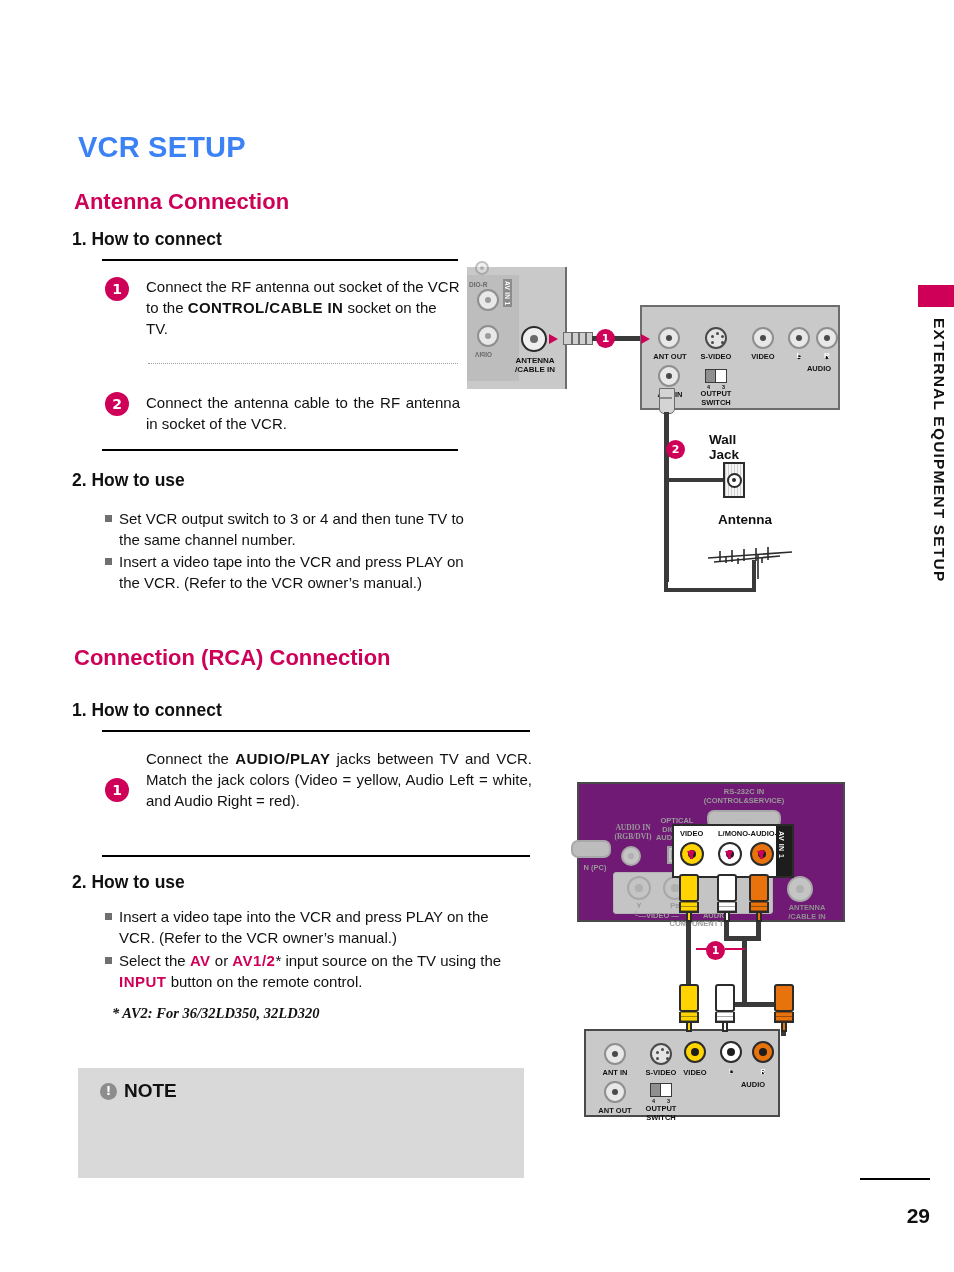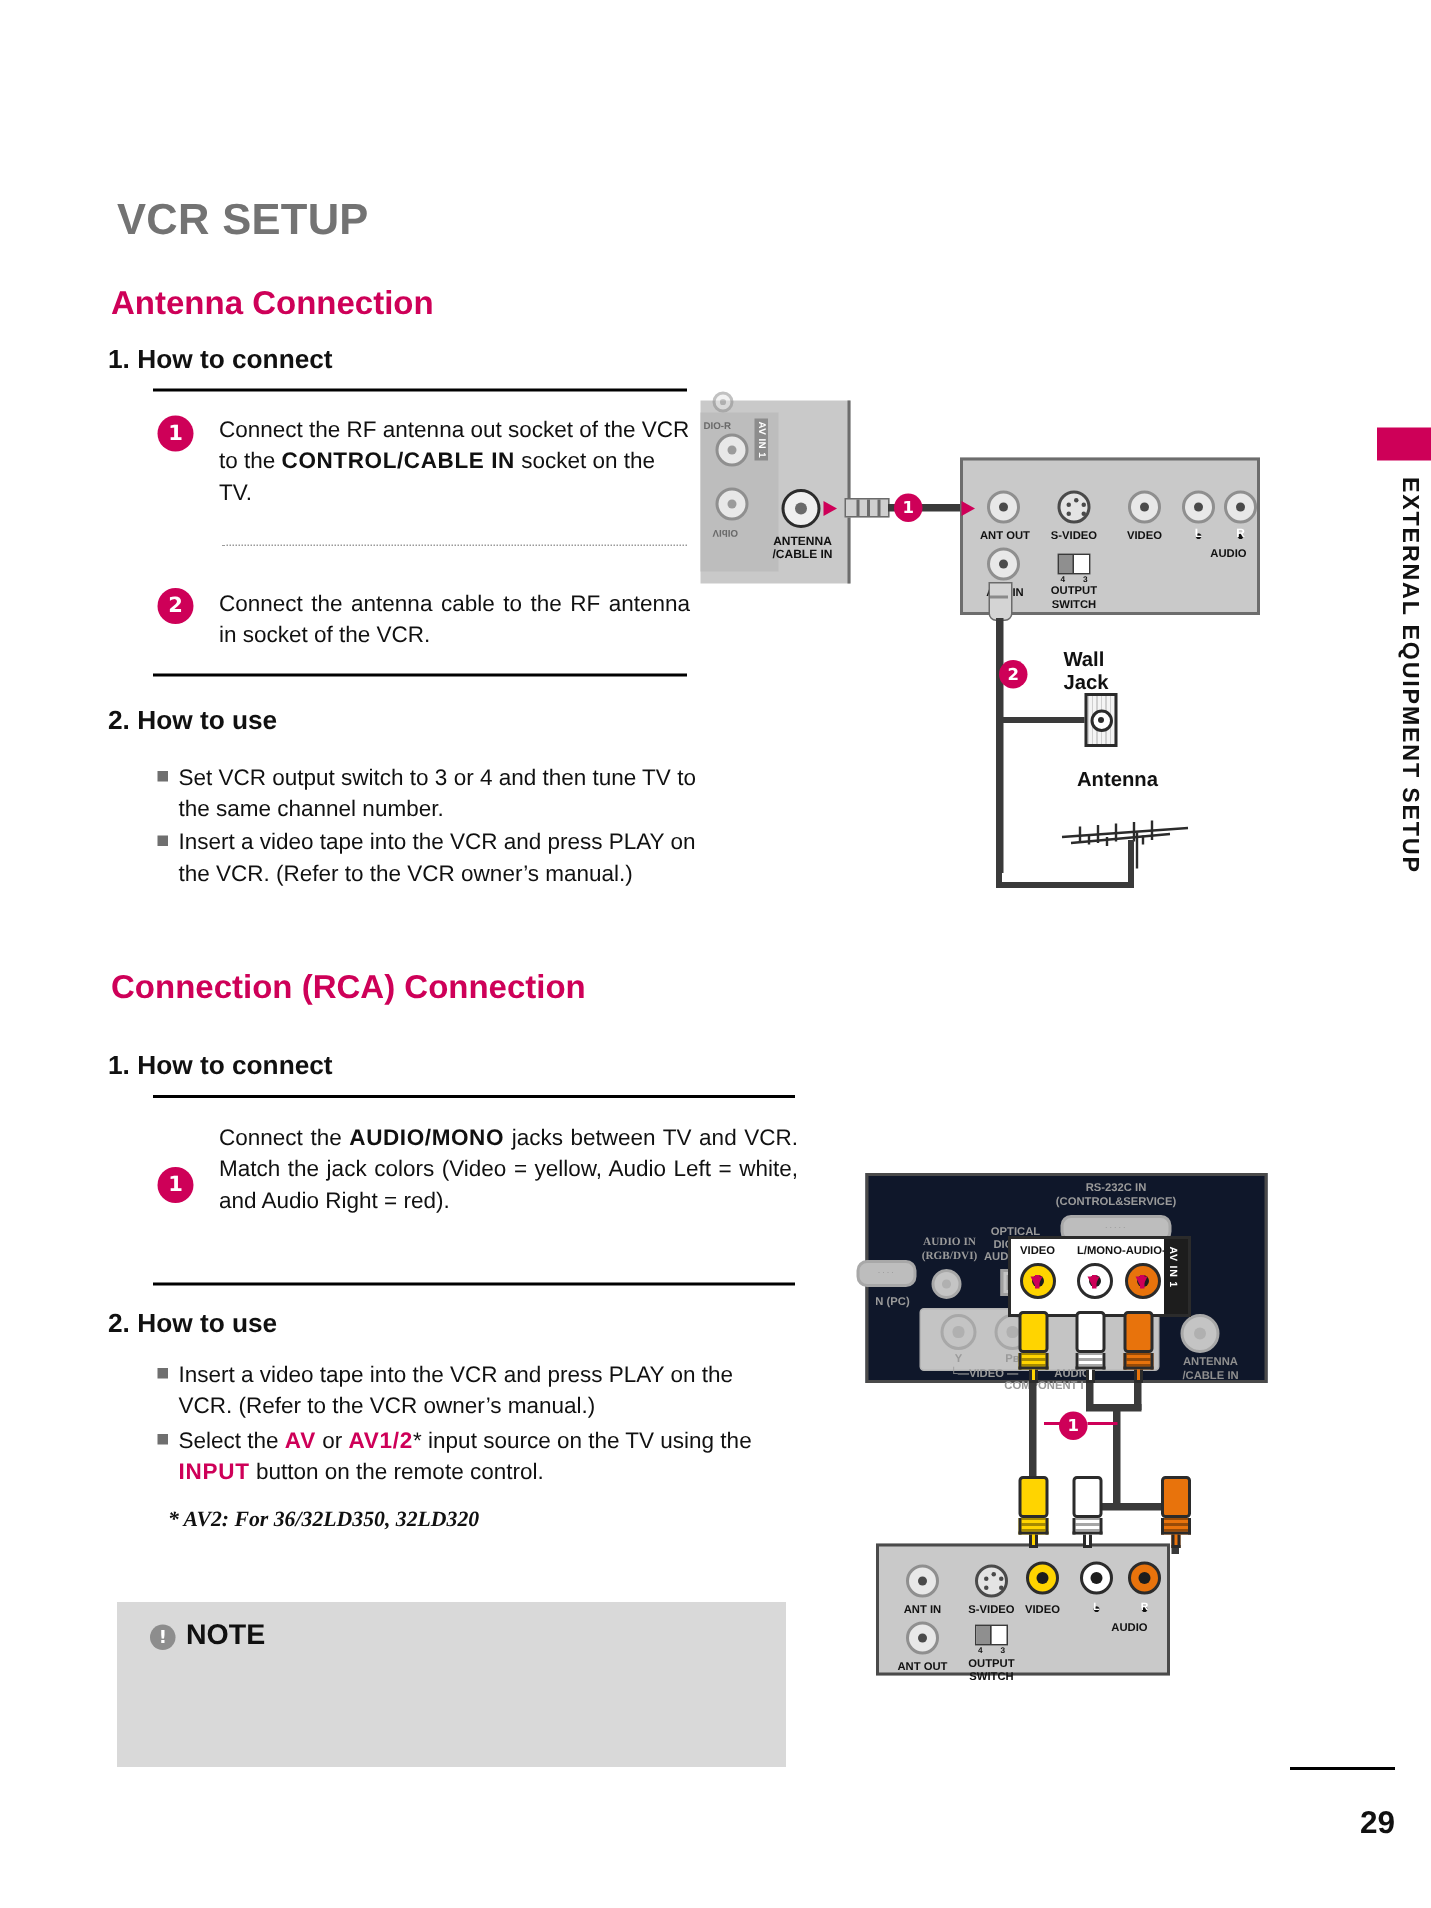--- a/index.html
+++ b/index.html
@@ -6,21 +6,21 @@
   body{
     width:954px;height:1272px;background:#ffffff;
     font-family:"Liberation Sans",sans-serif;
     color:#111;position:relative;overflow:hidden;
   }
   .page{position:absolute;inset:0;}
 
   
   .h1{
     position:absolute;left:78px;top:131px;
-    font-size:29px;font-weight:700;color:#737373;letter-spacing:.2px;
+    font-size:29px;font-weight:700;color:#3b82f6;letter-spacing:.2px;
   }
   .h2{
     position:absolute;left:74px;
     font-size:22px;font-weight:700;color:#CE0058;
   }
   .h2.a{top:189px;}
   .h2.b{top:645px;}
   .h3{
     position:absolute;left:72px;
     font-size:17.5px;font-weight:700;color:#111;
@@ -162,21 +162,21 @@
     display:flex;align-items:center;justify-content:center;
     background-image:repeating-linear-gradient(90deg,#cfcfcf 0 1px,#f4f4f4 1px 3px);
   }
   .walljack .c{width:11px;height:11px;border-radius:50%;border:2px solid #2b2b2b;background:#fff;display:flex;align-items:center;justify-content:center;}
   .walljack .c::after{content:"";width:4px;height:4px;border-radius:50%;background:#2b2b2b;}
   .cap{position:absolute;font-size:13.5px;font-weight:700;color:#111;}
 
   
   .tv-back{
     position:absolute;left:577px;top:782px;width:268px;height:140px;
-    background:#0f172a;border:2px solid #4a4a4a;box-sizing:border-box;
+    background:#701a75;border:2px solid #4a4a4a;box-sizing:border-box;
   }
   .grey-lbl{position:absolute;font-size:7.5px;font-weight:700;color:#9a9a9a;text-align:center;line-height:8.5px;}
   .dsub{
     position:absolute;border-radius:7px;background:#bdbdbd;border:2px solid #a8a8a8;box-sizing:border-box;
     display:flex;align-items:center;justify-content:center;
   }
   .dsub .pins{font-size:6px;color:#9a9a9a;letter-spacing:1px;}
   .optical{position:absolute;width:18px;height:18px;background:#c4c4c4;border:2px solid #a0a0a0;box-sizing:border-box;display:flex;align-items:center;justify-content:center;}
   .optical::after{content:"";width:8px;height:8px;background:#d6d6d6;border:1.5px solid #a0a0a0;}
   .gjack{position:absolute;border-radius:50%;background:#c4c4c4;border:2.5px solid #a8a8a8;box-sizing:border-box;display:flex;align-items:center;justify-content:center;}
@@ -247,21 +247,21 @@
   <div class="bul" style="left:105px;top:551px;width:380px;">
     <span class="sq"></span><span class="txt" style="width:350px;">Insert a video tape into the VCR and press PLAY on the VCR. (Refer to the VCR owner’s manual.)</span>
   </div>
 
   <div class="h2 b">Connection (RCA) Connection</div>
   <div class="h3 c2">1. How to connect</div>
   <div class="rule r3"></div>
 
   <div class="badge" style="left:105px;top:778px;">1</div>
   <div class="steptext" style="left:146px;top:748px;width:386px;text-align:justify;">
-    <span>Connect the </span><b>AUDIO/MONO</b><span> jacks between TV and VCR. Match the jack colors (Video = yellow, Audio Left = white, and Audio Right = red).</span>
+    <span>Connect the </span><b>AUDIO/PLAY</b><span> jacks between TV and VCR. Match the jack colors (Video = yellow, Audio Left = white, and Audio Right = red).</span>
   </div>
 
   <div class="rule r4"></div>
 
   <div class="h3 u2">2. How to use</div>
   <div class="bul" style="left:105px;top:906px;width:410px;">
     <span class="sq"></span><span class="txt" style="width:380px;">Insert a video tape into the VCR and press PLAY on the VCR. (Refer to the VCR owner’s manual.)</span>
   </div>
   <div class="bul" style="left:105px;top:950px;width:410px;">
     <span class="sq"></span><span class="txt" style="width:390px;"><span>Select the </span><span class="kw">AV</span><span> or </span><span class="kw">AV1/2</span><span>* input source on the TV using the </span><span class="kw">INPUT</span><span> button on the remote control.</span></span>

